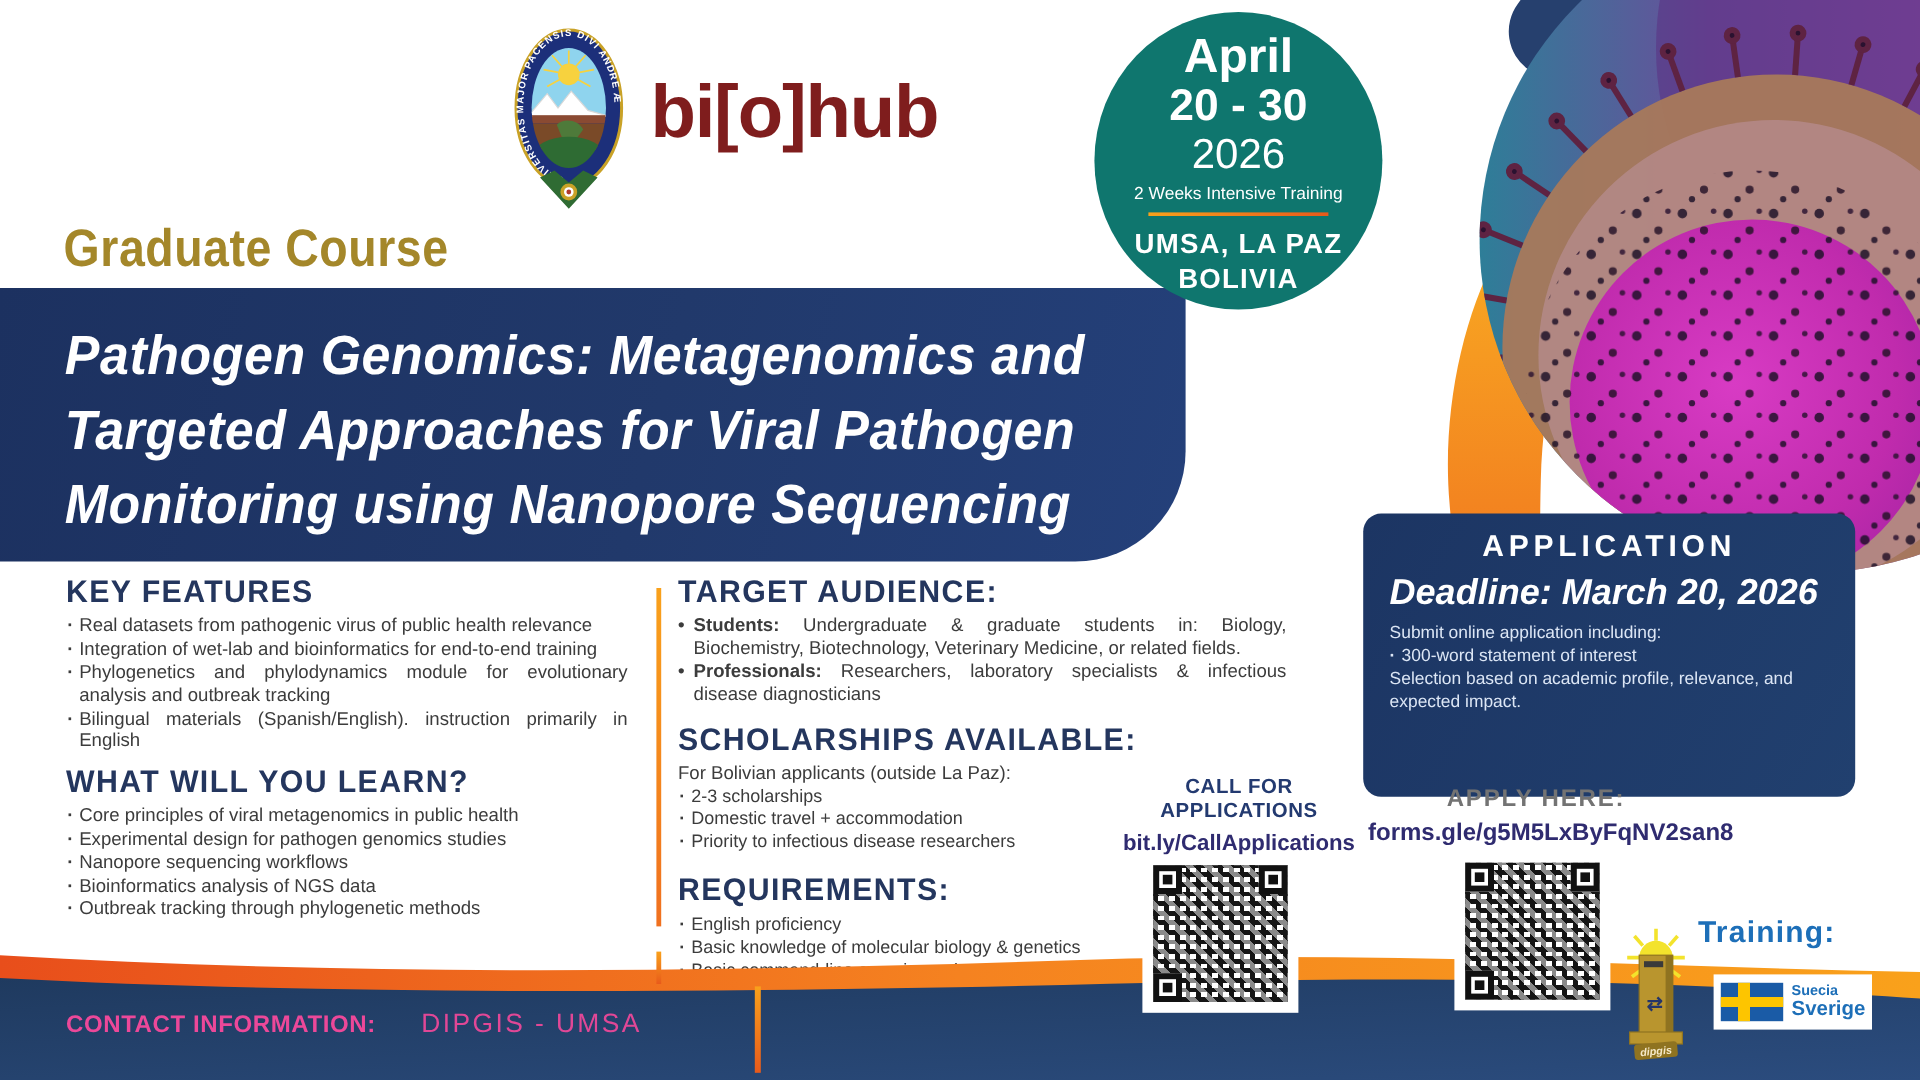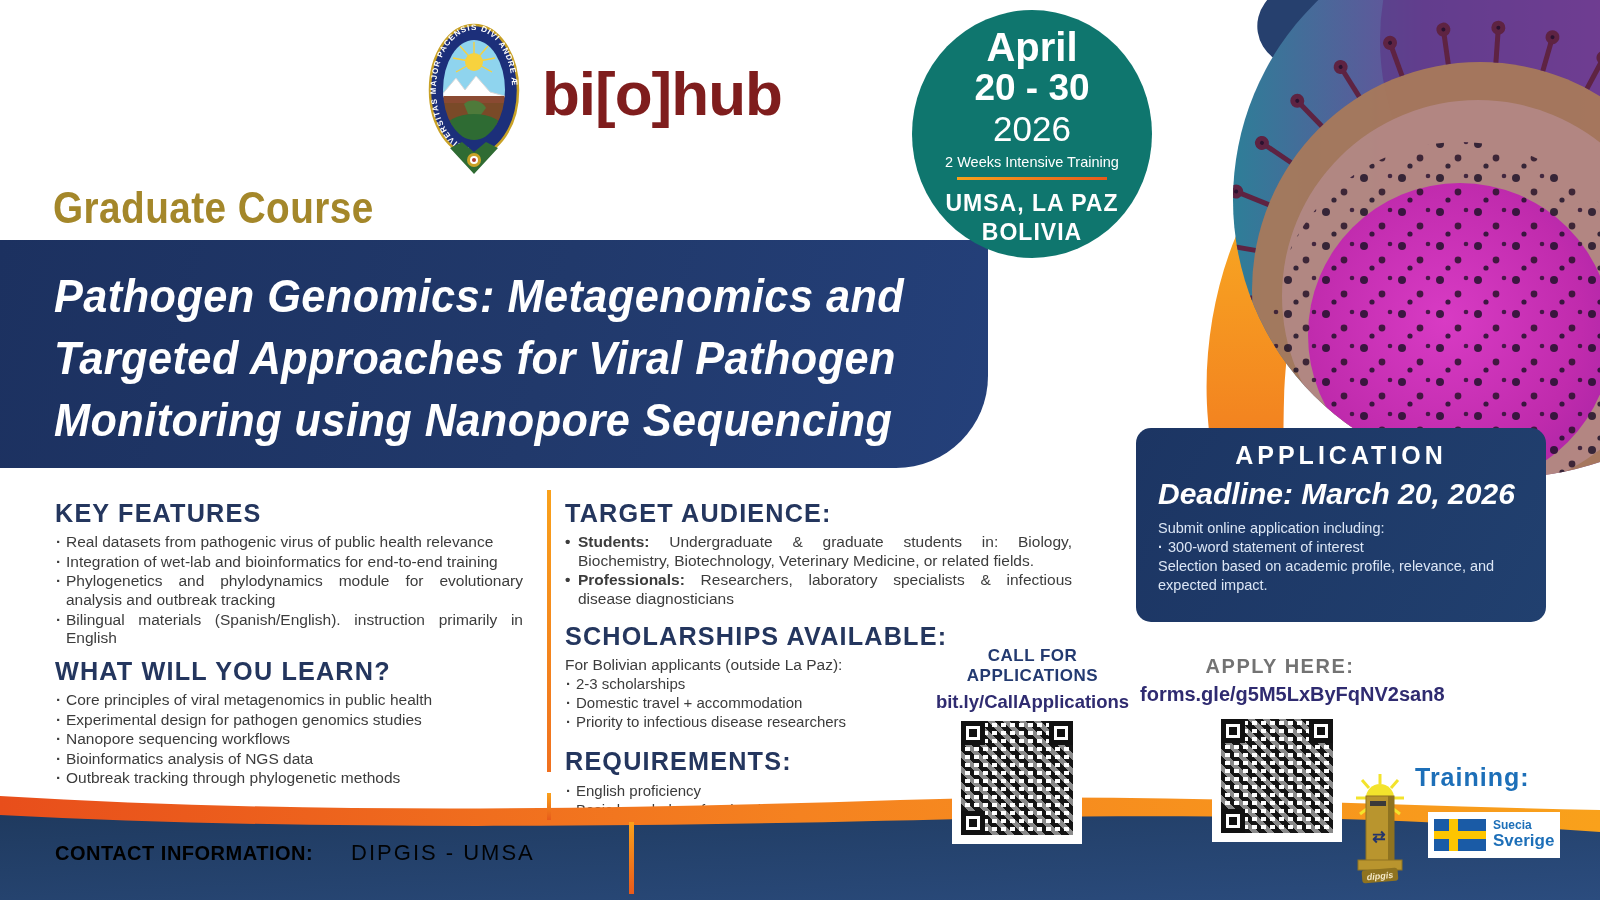--- a/index.html
+++ b/index.html
@@ -25,40 +25,40 @@
   
   .banner{position:absolute;left:0;top:240px;width:988px;height:228px;z-index:2;
           background:linear-gradient(105deg,#1C3160 0%,#21396B 55%,#24407A 100%);
           border-radius:0 0 92px 0;padding:25px 0 0 54px;box-sizing:border-box;}
   .banner .tl{color:#fff;font-size:46px;font-weight:800;font-style:italic;line-height:62px;
               transform:scaleX(.94);transform-origin:left;white-space:nowrap;letter-spacing:.5px;}
 
   
   .sec-h{font-weight:800;color:#24365E;font-size:26px;letter-spacing:1.2px;
          transform:scaleX(.97);transform-origin:left;margin:0 0 4px 0;white-space:nowrap;}
-  .col{position:absolute;font-size:15.5px;line-height:1.2;color:#3c3c3c;margin-top:20px;}
+  .col{position:absolute;font-size:15.5px;line-height:1.2;color:#3c3c3c;}
   .col ul{list-style:none;margin:0;padding:0;}
   .col li{position:relative;padding-left:11px;text-align:justify;margin:0 0 1px 0;}
   .col li::before{content:"·";position:absolute;left:1px;font-weight:700;}
   .col li.big-dot{padding-left:13px;}
   .col li.big-dot::before{content:"•";left:0;}
   .left-col{left:55px;top:478px;width:468px;}
   .mid-col{left:565px;top:478px;width:507px;}
   .gap1{margin-top:8px;}
   .gap2{margin-top:12px;}
   .gap3{margin-top:15px;}
   .intro-line{margin:2px 0 1px 0;}
   .small-list li{font-size:15px;}
   .divider{position:absolute;left:547px;top:490px;width:4px;height:282px;z-index:2;
            background:linear-gradient(180deg,#F9A11B,#F0701F);}
   .divider-tick{position:absolute;left:547px;top:793px;width:4px;height:27px;z-index:4;
            background:linear-gradient(180deg,#F9A11B,#E85A1B);}
 
   
-  .app-box{position:absolute;left:1136px;top:428px;width:410px;height:194px;z-index:4;
+  .app-box{position:absolute;left:1136px;top:428px;width:410px;height:236px;z-index:4;
            background:linear-gradient(120deg,#1C3563,#21406F);border-radius:15px;color:#DCE6F5;
            padding:13px 22px;box-sizing:border-box;}
   .app-box .h{color:#fff;text-align:center;font-size:25px;font-weight:800;letter-spacing:4px;}
   .app-box .dl{color:#fff;font-size:30px;font-weight:800;font-style:italic;margin:7px 0 8px 0;white-space:nowrap;}
   .app-box .b{font-size:14.5px;line-height:1.3;}
   .app-box ul{list-style:none;margin:0;padding:0;}
   .app-box li{position:relative;padding-left:10px;}
   .app-box li::before{content:"·";position:absolute;left:0;font-weight:700;}
 
   
@@ -91,21 +91,21 @@
   .flag{width:52px;height:32px;flex:0 0 auto;background-color:#1A5BA6;
         background-image:linear-gradient(to bottom,transparent 38%,#FDC500 38%,#FDC500 62%,transparent 62%),
                          linear-gradient(to right,transparent 28%,#FDC500 28%,#FDC500 46%,transparent 46%);}
   .sweden .t1{font-size:12px;font-weight:700;color:#1D6FB8;line-height:1.1;}
   .sweden .t2{font-size:17px;font-weight:800;color:#1D6FB8;line-height:1.1;}
 
   
   .wave{position:absolute;left:0;top:770px;z-index:3;}
   .footer-line{position:absolute;left:629px;top:822px;width:5px;height:72px;z-index:4;
                background:linear-gradient(180deg,#F9A11B,#E85A1B);}
-  .footer-text{position:absolute;left:55px;top:840px;z-index:4;color:#000000;display:flex;align-items:baseline;}
+  .footer-text{position:absolute;left:55px;top:840px;z-index:4;color:#ec4899;display:flex;align-items:baseline;}
   .footer-text .lab{font-size:20px;font-weight:800;letter-spacing:.5px;}
   .footer-text .val{font-size:22px;font-weight:400;letter-spacing:2px;margin-left:38px;opacity:.95;}
 
   .art{position:absolute;z-index:0;}
   svg text{font-family:"Liberation Sans",sans-serif;}
 </style>
 </head>
 <body>
 
 <div id="poster">

